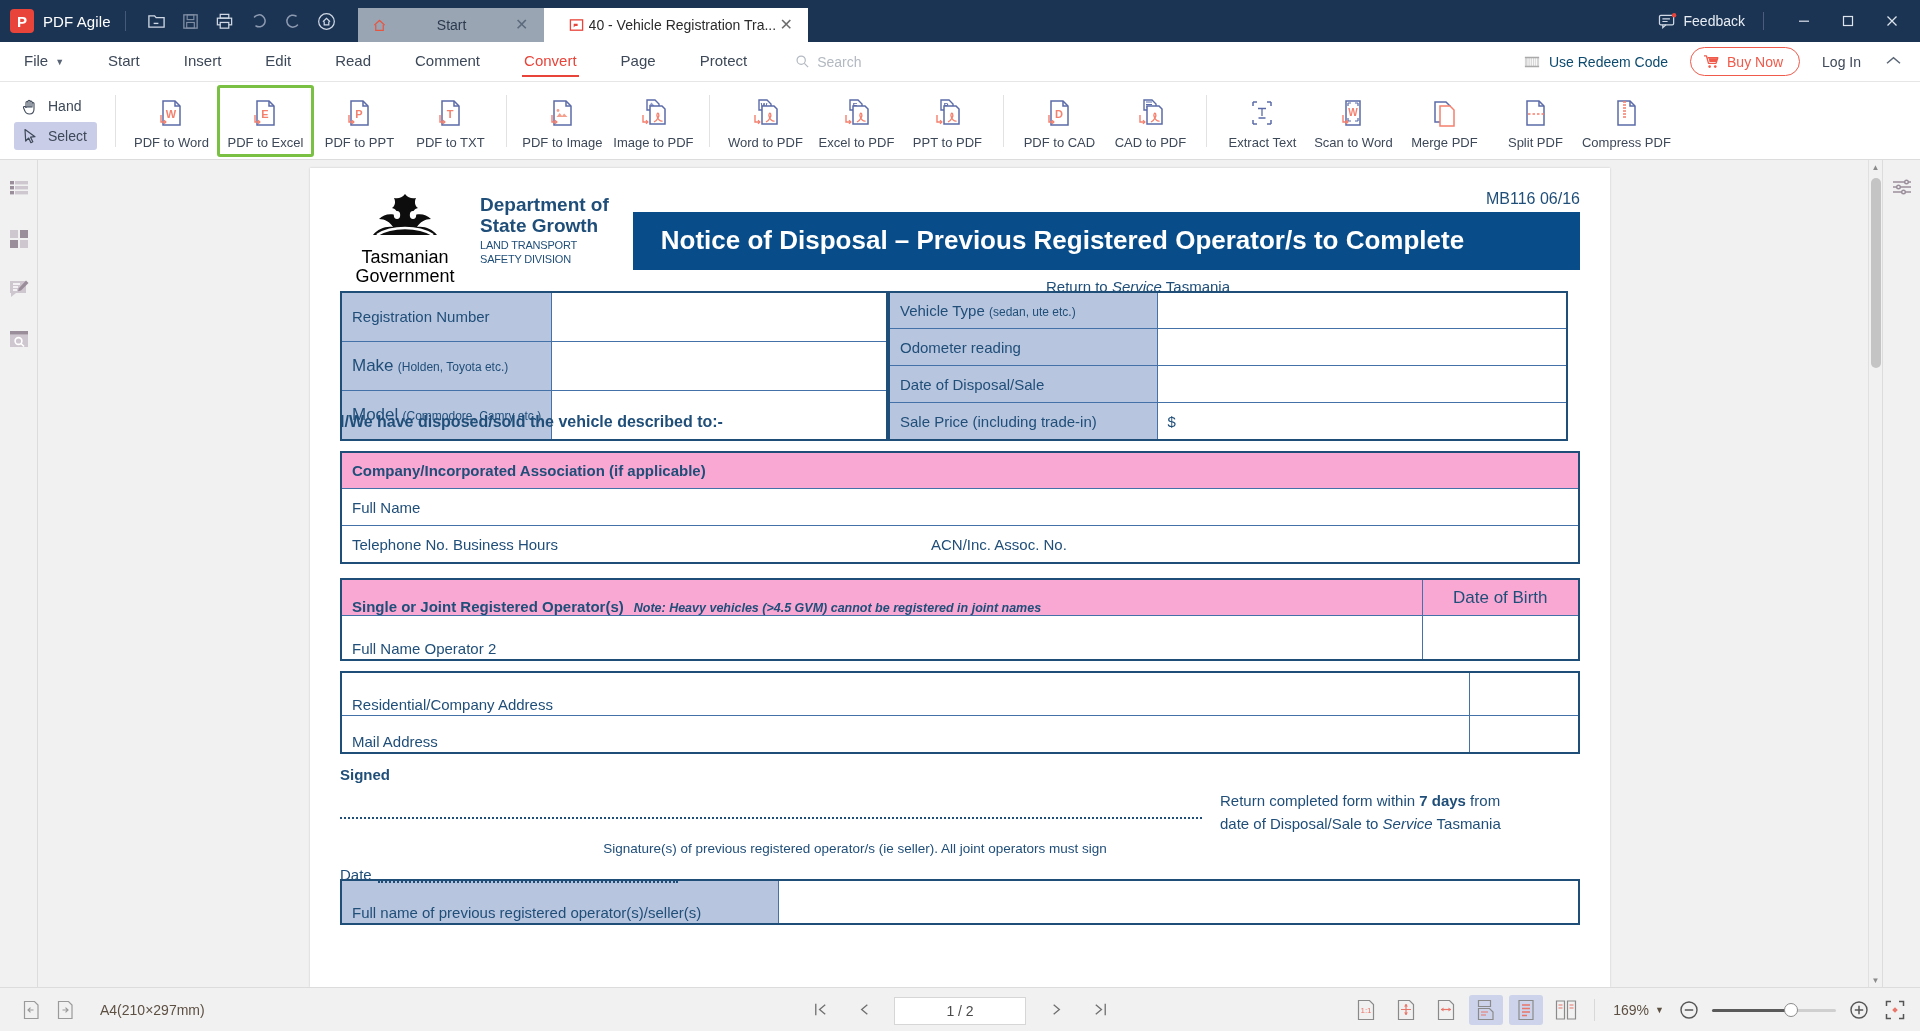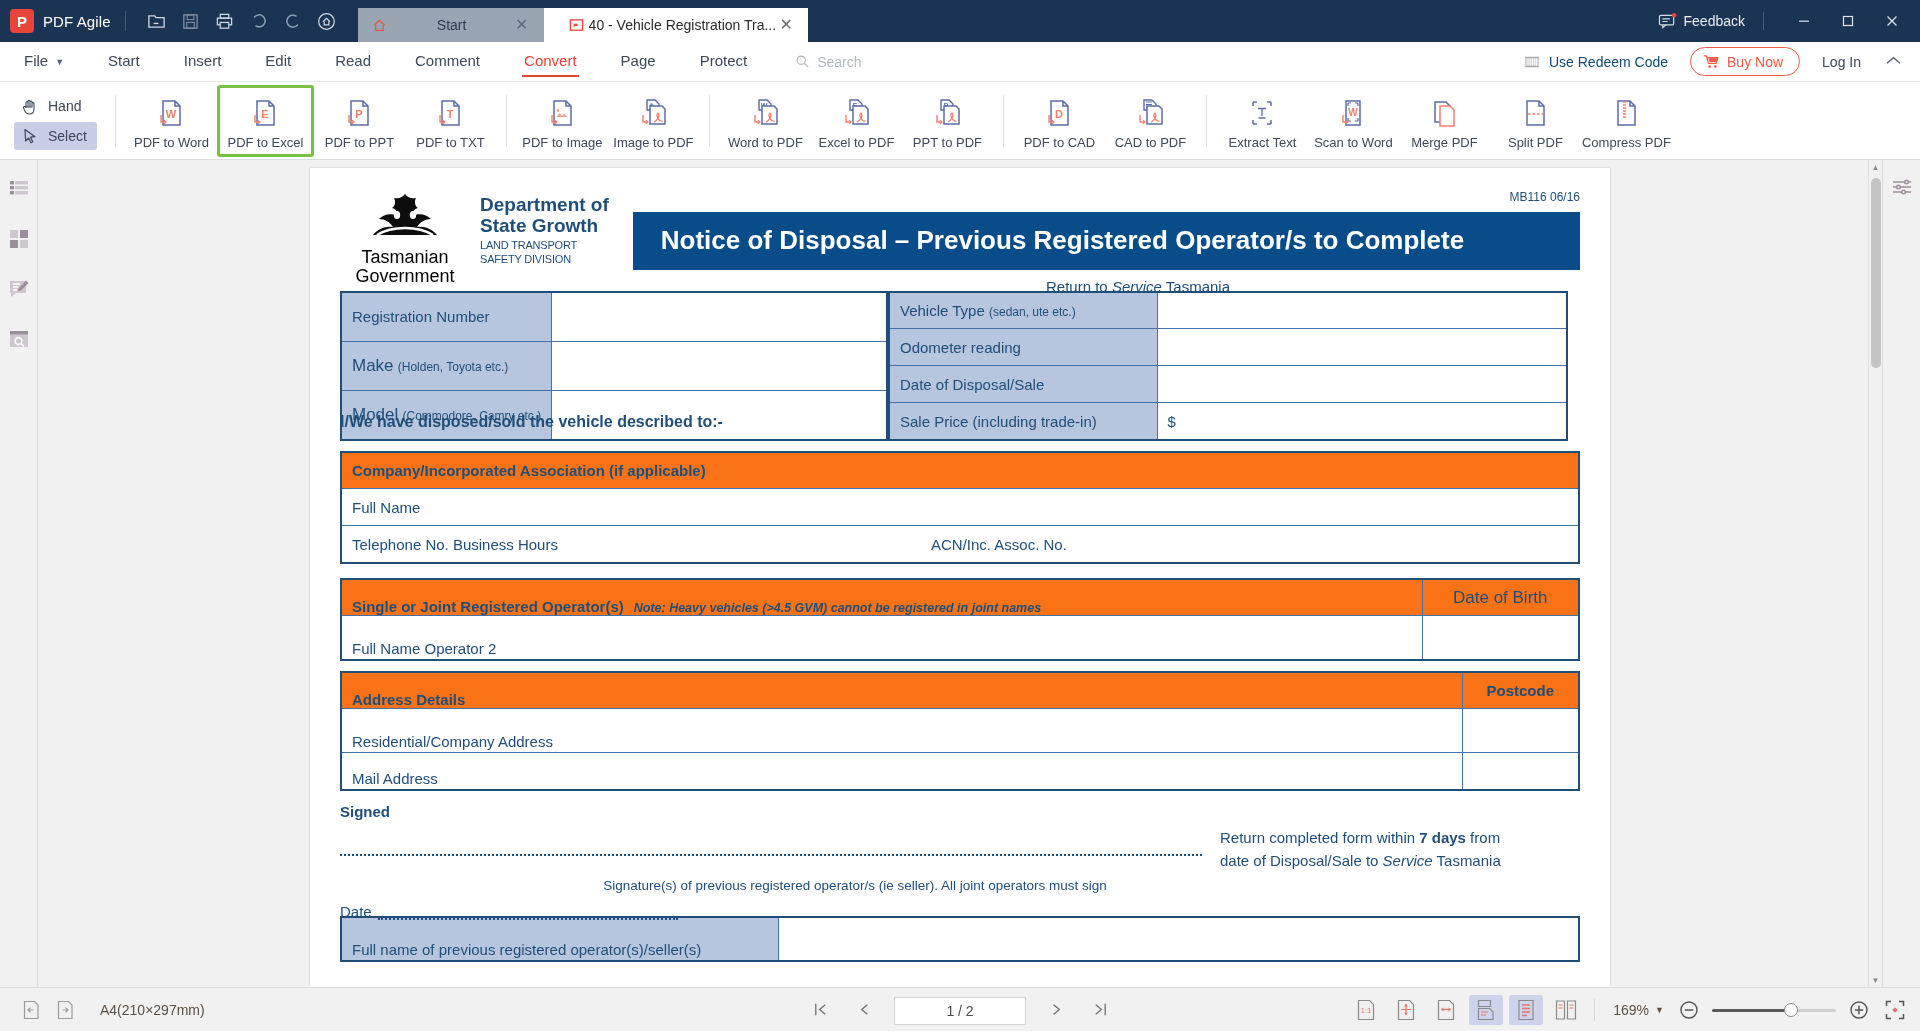--- a/index.html
+++ b/index.html
@@ -131,42 +131,42 @@
   .vscroll {
     position: absolute; right: 0; top: 0; bottom: 0; width: 14px; background: #f1f1f1;
     border-left: 1px solid #e0e0e0; display: flex; flex-direction: column; align-items: center;
   }
   .sc-arrow { height: 14px; width: 14px; display:flex; align-items:center; justify-content:center; color:#8a8a8a; font-size:8px; cursor:pointer;}
   .sc-track { flex: 1; width: 14px; position: relative; }
   .sc-thumb { position: absolute; top: 4px; left: 2px; width: 10px; height: 190px; background: #c4c4c4; border-radius: 5px; cursor: grab;}
 
   
   .doc { color: #1f4e79; font-family: "Liberation Sans", sans-serif; position: relative; }
-  .mbcode { position: absolute; right: 0; top: 0; font-size: 12px; color: #1f4e79; }
+  .mbcode { position: absolute; right: 0; top: 0; font-size: 16px; color: #1f4e79; }
   .hdr { display: flex; align-items: flex-start; }
   .crest { width: 130px; flex: 0 0 130px; text-align: center; }
   .crest-img { height: 58px; display: flex; align-items: center; justify-content: center; }
   .crest-txt { font-size: 18px; color: #000; line-height: 1.05; font-weight: 500;}
   .deptblock { margin-left: 10px; padding-top: 4px; }
   .dept { font-size: 19px; font-weight: bold; color: #1f4e79; line-height: 1.12; }
   .subdept { font-size: 11px; color: #1f4e79; line-height: 1.1; letter-spacing: -.2px; margin-top: 2px;}
   .bluebar {
     flex: 1; margin-left: 24px; background: #084d8a; color: #fff;
     font-size: 26px; font-weight: bold; padding: 13px 10px 14px 28px; margin-top: 22px;
     white-space: nowrap;
   }
   .returnline { font-size: 15px; color: #1f4e79; text-align: right; margin: -8px 0 0 0; padding-right: 350px;}
   .returnline i { font-style: italic; }
 
   table.f { border-collapse: collapse; width: 100%; }
   .f td { border: 1px solid #4472a8; font-size: 15px; color: #1f4e79; height: 37px; padding: 0 10px; vertical-align: middle;}
   .lbl { background: #b8c5de; white-space: nowrap; }
   .lbl small { font-size: 12px; }
   .outer { border: 2px solid #1f4e79; }
-  .secthead { background: #f97316; font-weight: bold; font-size: 16px; }
+  .secthead { background: #f9a8d4; font-weight: bold; font-size: 16px; }
   .twocol { display: flex; gap: 0; margin-top: 8px; }
   .plain { background: #fff; }
   .note { font-style: italic; font-size: 12.5px; font-weight: bold; margin-left: 10px;}
   .big { font-size: 17px; }
   .signed { font-weight: bold; font-size: 15px; margin-top: 12px; }
   .sigrow { display: flex; margin-top: 6px; }
   .dots { flex: 1; border-bottom: 2px dotted #1f4e79; height: 30px; margin-right: 18px;}
   .retbox { width: 360px; font-size: 15px; line-height: 1.55; }
   .sigcap { font-size: 13.5px; text-align: center; margin: 6px 0 0 -210px;}
   .dateline { font-size: 15px; margin-top: 10px; display:flex; align-items:flex-end;}
@@ -709,24 +709,20 @@
             </tr>
             <tr>
               <td class="plain" style="height:44px;vertical-align:bottom;padding-bottom:2px">Full Name Operator 2</td>
               <td class="plain"></td>
             </tr>
           </tbody>
             </table>
 
           <table class="f outer" style="margin-top:10px">
             <tbody>
-                <tr>
-              <td class="secthead" style="vertical-align:bottom">Address Details</td>
-              <td class="secthead" style="width:117px;text-align:center">Postcode</td>
-            </tr>
             <tr>
               <td class="plain" style="height:44px;vertical-align:bottom;padding-bottom:2px">Residential/Company Address</td>
               <td class="plain"></td>
             </tr>
             <tr>
               <td class="plain" style="height:36px;vertical-align:bottom;padding-bottom:2px">Mail Address</td>
               <td class="plain"></td>
             </tr>
           </tbody>
             </table>

